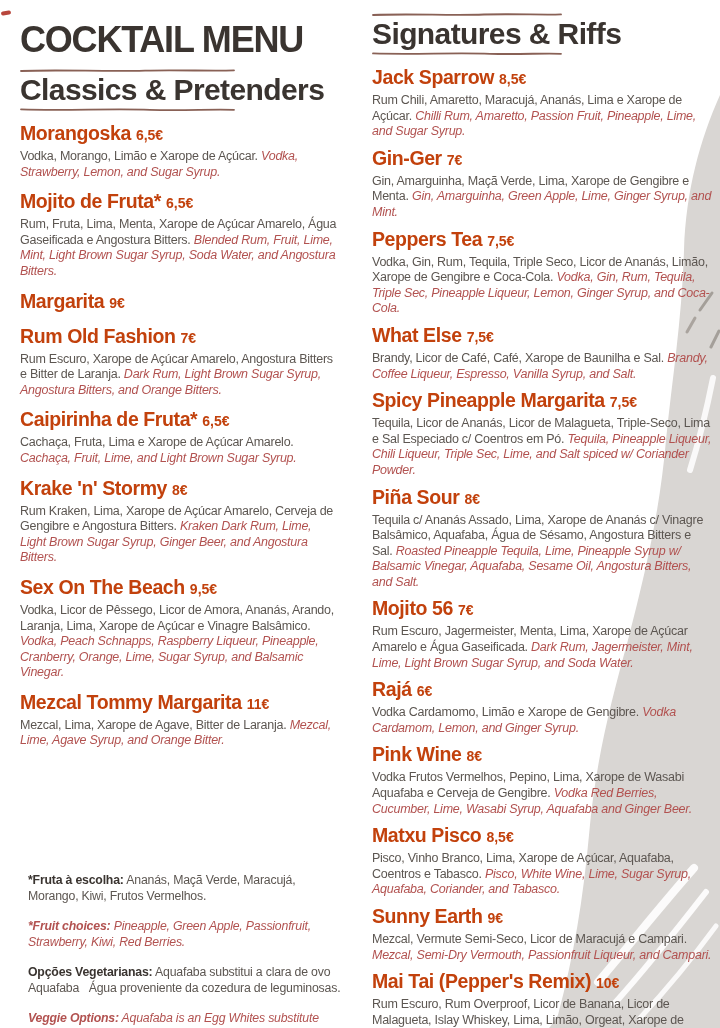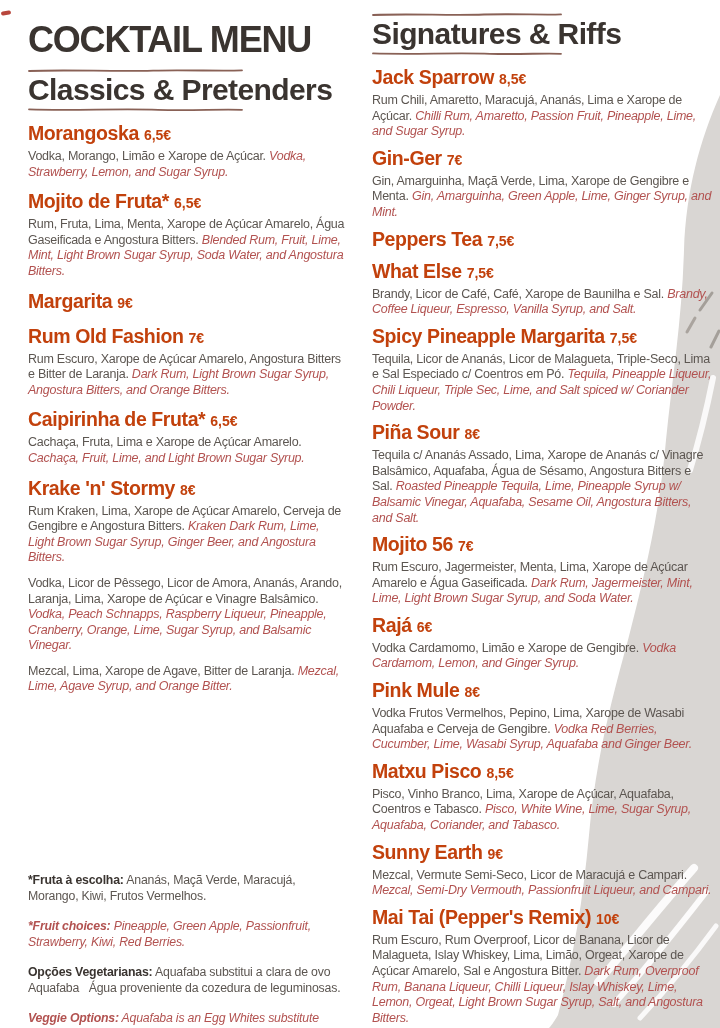--- a/index.html
+++ b/index.html
@@ -4,21 +4,21 @@
 <style>
   html,body{margin:0;padding:0;}
   body{
     width:720px;height:1028px;position:relative;background:#ffffff;
     font-family:"Liberation Sans", sans-serif;overflow:hidden;
     -webkit-font-smoothing:antialiased;
   }
   .watermark{position:absolute;top:0;left:0;width:720px;height:1028px;z-index:0;pointer-events:none;}
   .corner-mark{position:absolute;left:1px;top:11px;width:10px;height:4px;background:#b8463c;border-radius:2px;transform:rotate(-10deg);z-index:1;}
   .col{position:absolute;z-index:2;}
-  .col-left{left:28px;top:0;width:318px;}
+  .col-left{left:20px;top:0;width:318px;}
   .col-right{left:372px;top:0;width:340px;}
   h1.page-title{
     font-size:36px;line-height:40px;font-weight:bold;color:#3a3430;
     letter-spacing:-1.2px;margin:20px 0 8px 0;
   }
   .section-header{margin:0 0 10px 0;}
   .stroke-wrap{display:block;}
   .stroke-wrap svg{display:block;}
   h2.section-title{
     font-size:30px;line-height:28px;font-weight:bold;color:#3a3430;
@@ -92,23 +92,25 @@
   </div>
   <div class="item">
     <h3><span>Caipirinha de Fruta*</span> <span class="pr">6,5€</span></h3>
     <p><span>Cachaça, Fruta, Lima e Xarope de Açúcar Amarelo.</span> <span class="en">Cachaça, Fruit, Lime, and Light Brown Sugar Syrup.</span></p>
   </div>
   <div class="item">
     <h3><span>Krake 'n' Stormy</span> <span class="pr">8€</span></h3>
     <p><span>Rum Kraken, Lima, Xarope de Açúcar Amarelo, Cerveja de Gengibre e Angostura Bitters.</span> <span class="en">Kraken Dark Rum, Lime, Light Brown Sugar Syrup, Ginger Beer, and Angostura Bitters.</span></p>
   </div>
   <div class="item">
+    <h3><span>Sex On The Beach</span> <span class="pr">9,5€</span></h3>
     <p><span>Vodka, Licor de Pêssego, Licor de Amora, Ananás, Arando, Laranja, Lima, Xarope de Açúcar e Vinagre Balsâmico.</span> <span class="en">Vodka, Peach Schnapps, Raspberry Liqueur, Pineapple, Cranberry, Orange, Lime, Sugar Syrup, and Balsamic Vinegar.</span></p>
   </div>
   <div class="item">
+    <h3><span>Mezcal Tommy Margarita</span> <span class="pr">11€</span></h3>
     <p><span>Mezcal, Lima, Xarope de Agave, Bitter de Laranja.</span> <span class="en">Mezcal, Lime, Agave Syrup, and Orange Bitter.</span></p>
   </div>
 </div>
 
 <div class="footnotes">
   <p class="footnote dark"><span class="prefix">*Fruta à escolha:</span> <span>Ananás, Maçã Verde, Maracujá, Morango, Kiwi, Frutos Vermelhos.</span></p>
   <p class="footnote red"><span class="prefix">*Fruit choices:</span> <span>Pineapple, Green Apple, Passionfruit, Strawberry, Kiwi, Red Berries.</span></p>
   <p class="footnote dark"><span class="prefix">Opções Vegetarianas:</span> <span>Aquafaba substitui a clara de ovo Aquafaba&nbsp;&nbsp;&nbsp;Água proveniente da cozedura de leguminosas.</span></p>
   <p class="footnote red"><span class="prefix">Veggie Options:</span> <span>Aquafaba is an Egg Whites substitute Aquafaba □ Water resulted from boiling vegetables.</span></p>
 </div>
@@ -131,20 +133,21 @@
   <div class="item">
     <h3><span>Jack Sparrow</span> <span class="pr">8,5€</span></h3>
     <p><span>Rum Chili, Amaretto, Maracujá, Ananás, Lima e Xarope de Açúcar.</span> <span class="en">Chilli Rum, Amaretto, Passion Fruit, Pineapple, Lime, and Sugar Syrup.</span></p>
   </div>
   <div class="item">
     <h3><span>Gin-Ger</span> <span class="pr">7€</span></h3>
     <p><span>Gin, Amarguinha, Maçã Verde, Lima, Xarope de Gengibre e Menta.</span> <span class="en">Gin, Amarguinha, Green Apple, Lime, Ginger Syrup, and Mint.</span></p>
   </div>
   <div class="item">
     <h3><span>Peppers Tea</span> <span class="pr">7,5€</span></h3>
+    <p><span>Vodka, Gin, Rum, Tequila, Triple Seco, Licor de Ananás, Limão, Xarope de Gengibre e Coca-Cola.</span> <span class="en">Vodka, Gin, Rum, Tequila, Triple Sec, Pineapple Liqueur, Lemon, Ginger Syrup, and Coca-Cola.</span></p>
   </div>
   <div class="item">
     <h3><span>What Else</span> <span class="pr">7,5€</span></h3>
     <p><span>Brandy, Licor de Café, Café, Xarope de Baunilha e Sal.</span> <span class="en">Brandy, Coffee Liqueur, Espresso, Vanilla Syrup, and Salt.</span></p>
   </div>
   <div class="item">
     <h3><span>Spicy Pineapple Margarita</span> <span class="pr">7,5€</span></h3>
     <p><span>Tequila, Licor de Ananás, Licor de Malagueta, Triple-Seco, Lima e Sal Especiado c/ Coentros em Pó.</span> <span class="en">Tequila, Pineapple Liqueur, Chili Liqueur, Triple Sec, Lime, and Salt spiced w/ Coriander Powder.</span></p>
   </div>
   <div class="item">
@@ -153,21 +156,21 @@
   </div>
   <div class="item">
     <h3><span>Mojito 56</span> <span class="pr">7€</span></h3>
     <p><span>Rum Escuro, Jagermeister, Menta, Lima, Xarope de Açúcar Amarelo e Água Gaseificada.</span> <span class="en">Dark Rum, Jagermeister, Mint, Lime, Light Brown Sugar Syrup, and Soda Water.</span></p>
   </div>
   <div class="item">
     <h3><span>Rajá</span> <span class="pr">6€</span></h3>
     <p><span>Vodka Cardamomo, Limão e Xarope de Gengibre.</span> <span class="en">Vodka Cardamom, Lemon, and Ginger Syrup.</span></p>
   </div>
   <div class="item">
-    <h3><span>Pink Mule</span> <span class="pr">8€</span></h3>
+    <h3><span>Pink Wine</span> <span class="pr">8€</span></h3>
     <p><span>Vodka Frutos Vermelhos, Pepino, Lima, Xarope de Wasabi Aquafaba e Cerveja de Gengibre.</span> <span class="en">Vodka Red Berries, Cucumber, Lime, Wasabi Syrup, Aquafaba and Ginger Beer.</span></p>
   </div>
   <div class="item">
     <h3><span>Matxu Pisco</span> <span class="pr">8,5€</span></h3>
     <p><span>Pisco, Vinho Branco, Lima, Xarope de Açúcar, Aquafaba, Coentros e Tabasco.</span> <span class="en">Pisco, White Wine, Lime, Sugar Syrup, Aquafaba, Coriander, and Tabasco.</span></p>
   </div>
   <div class="item">
     <h3><span>Sunny Earth</span> <span class="pr">9€</span></h3>
     <p><span>Mezcal, Vermute Semi-Seco, Licor de Maracujá e Campari.</span> <span class="en">Mezcal, Semi-Dry Vermouth, Passionfruit Liqueur, and Campari.</span></p>
   </div>

